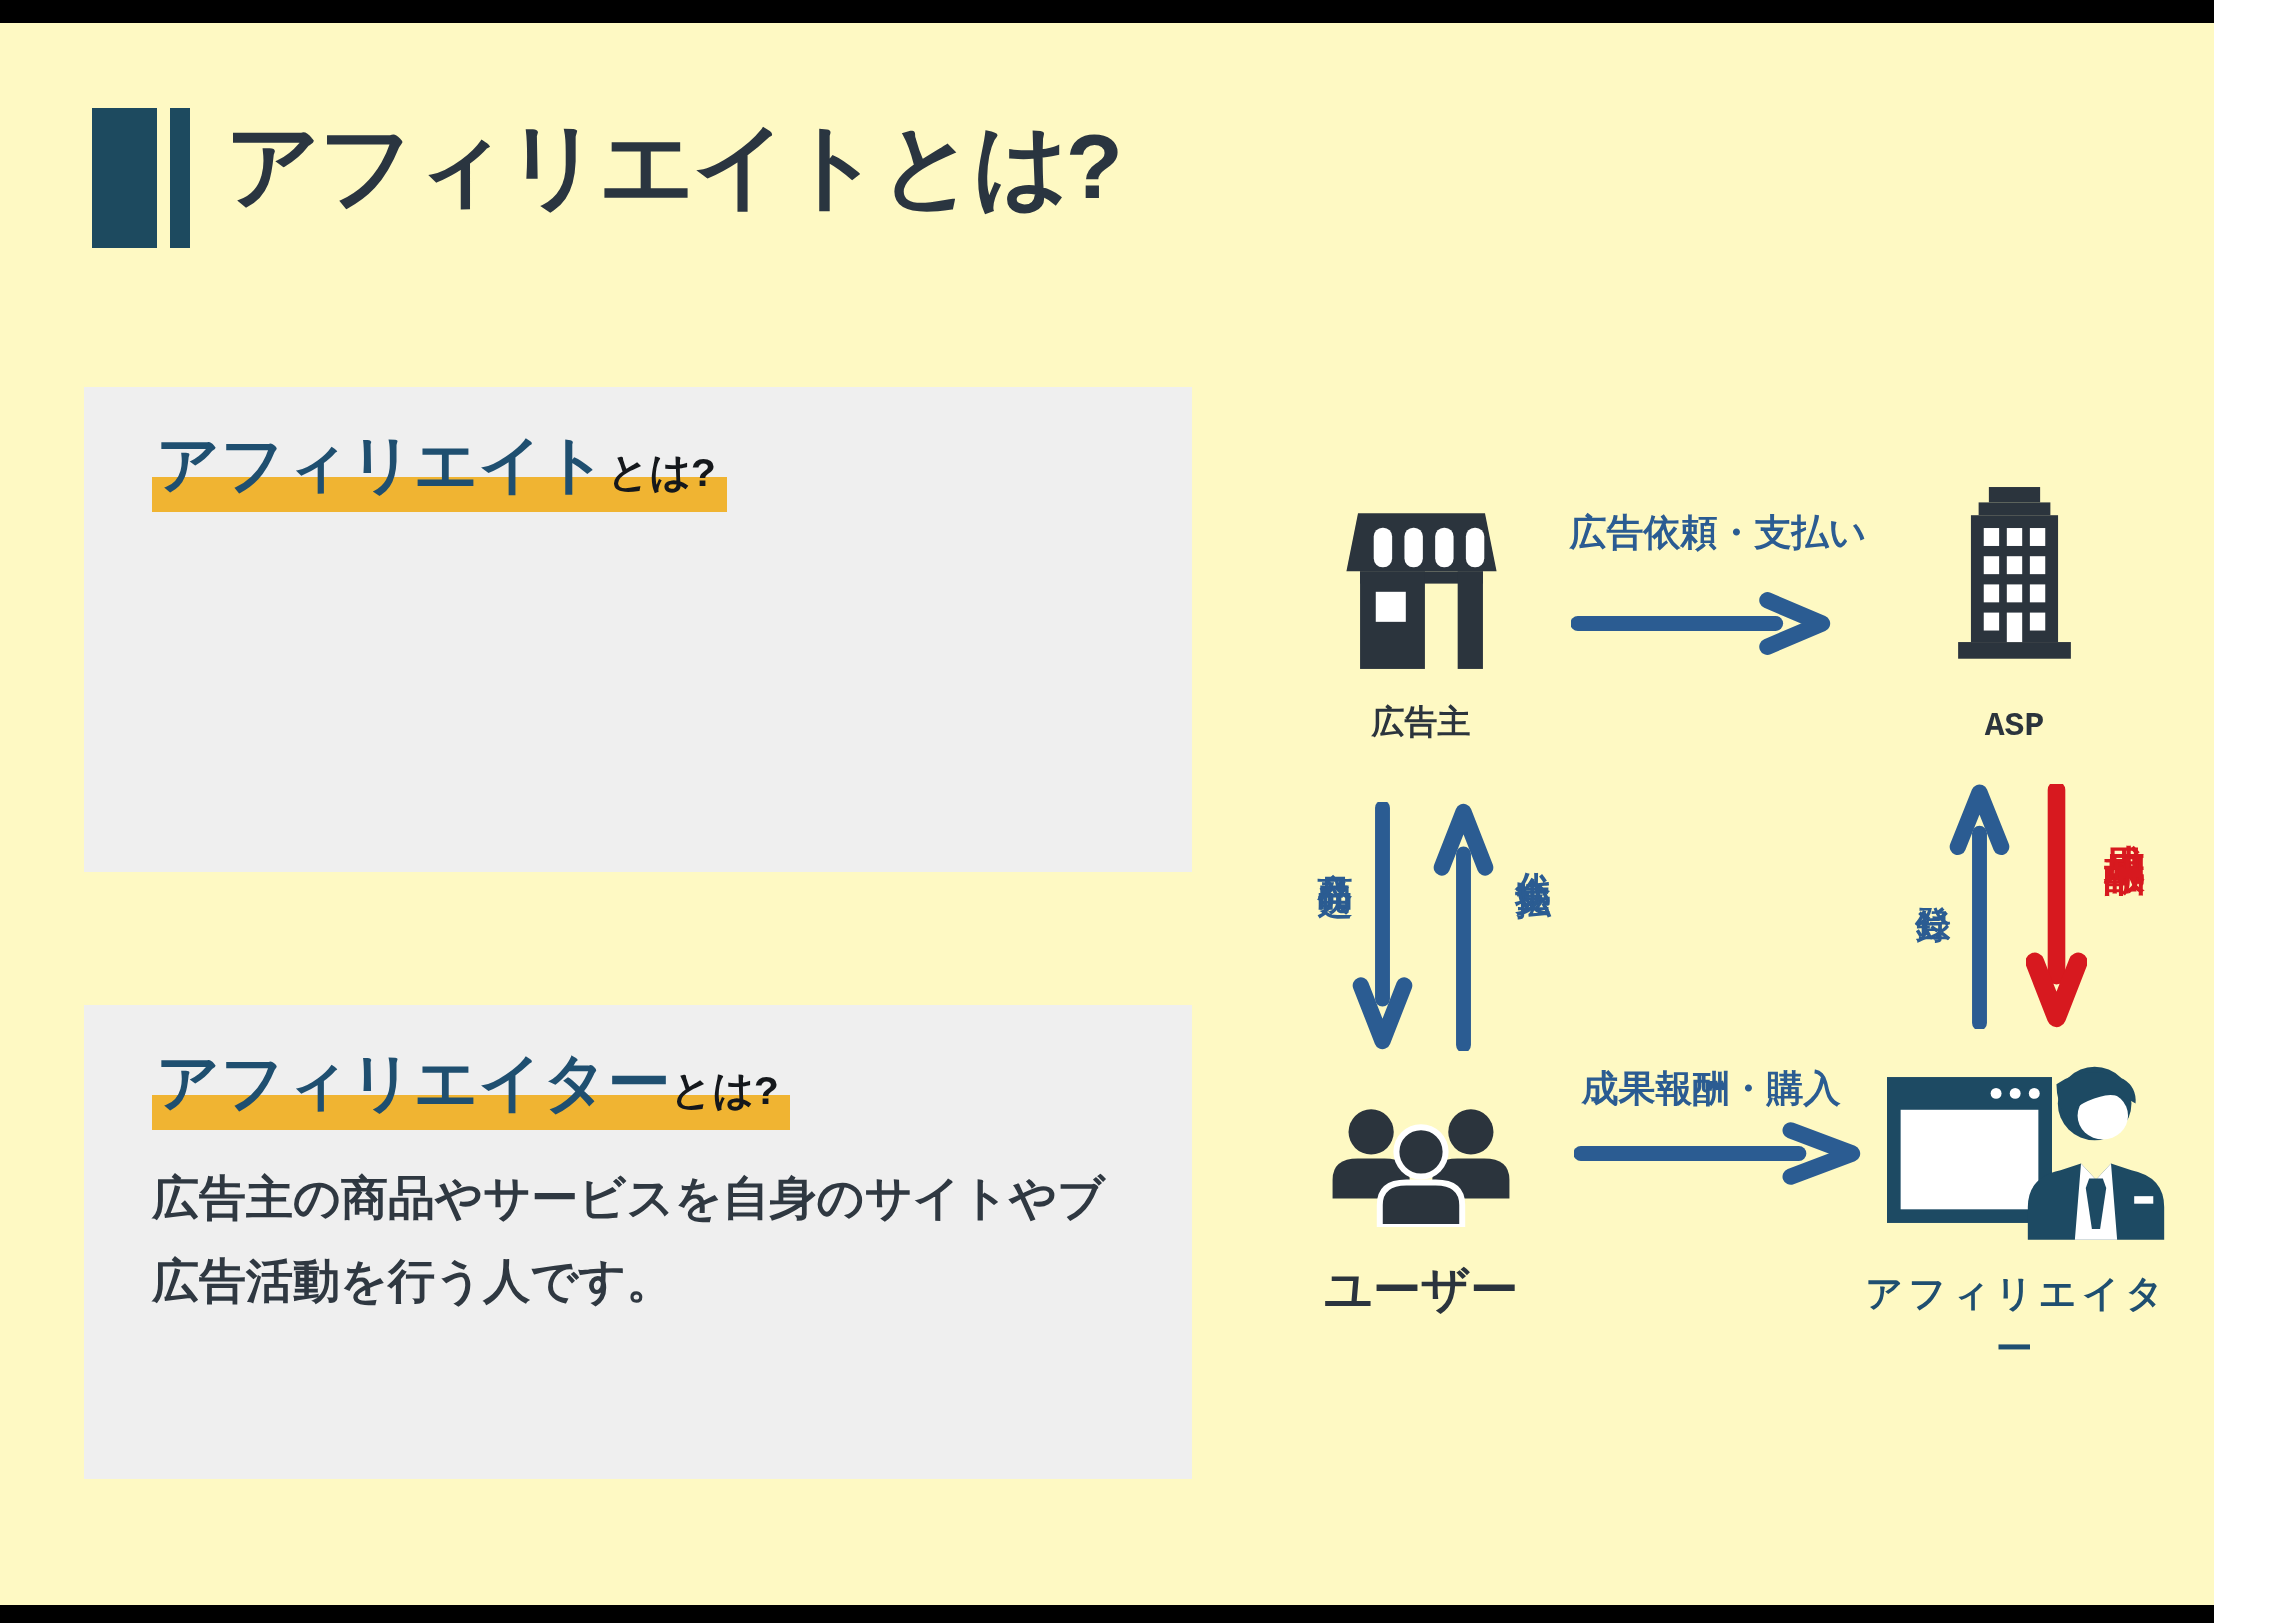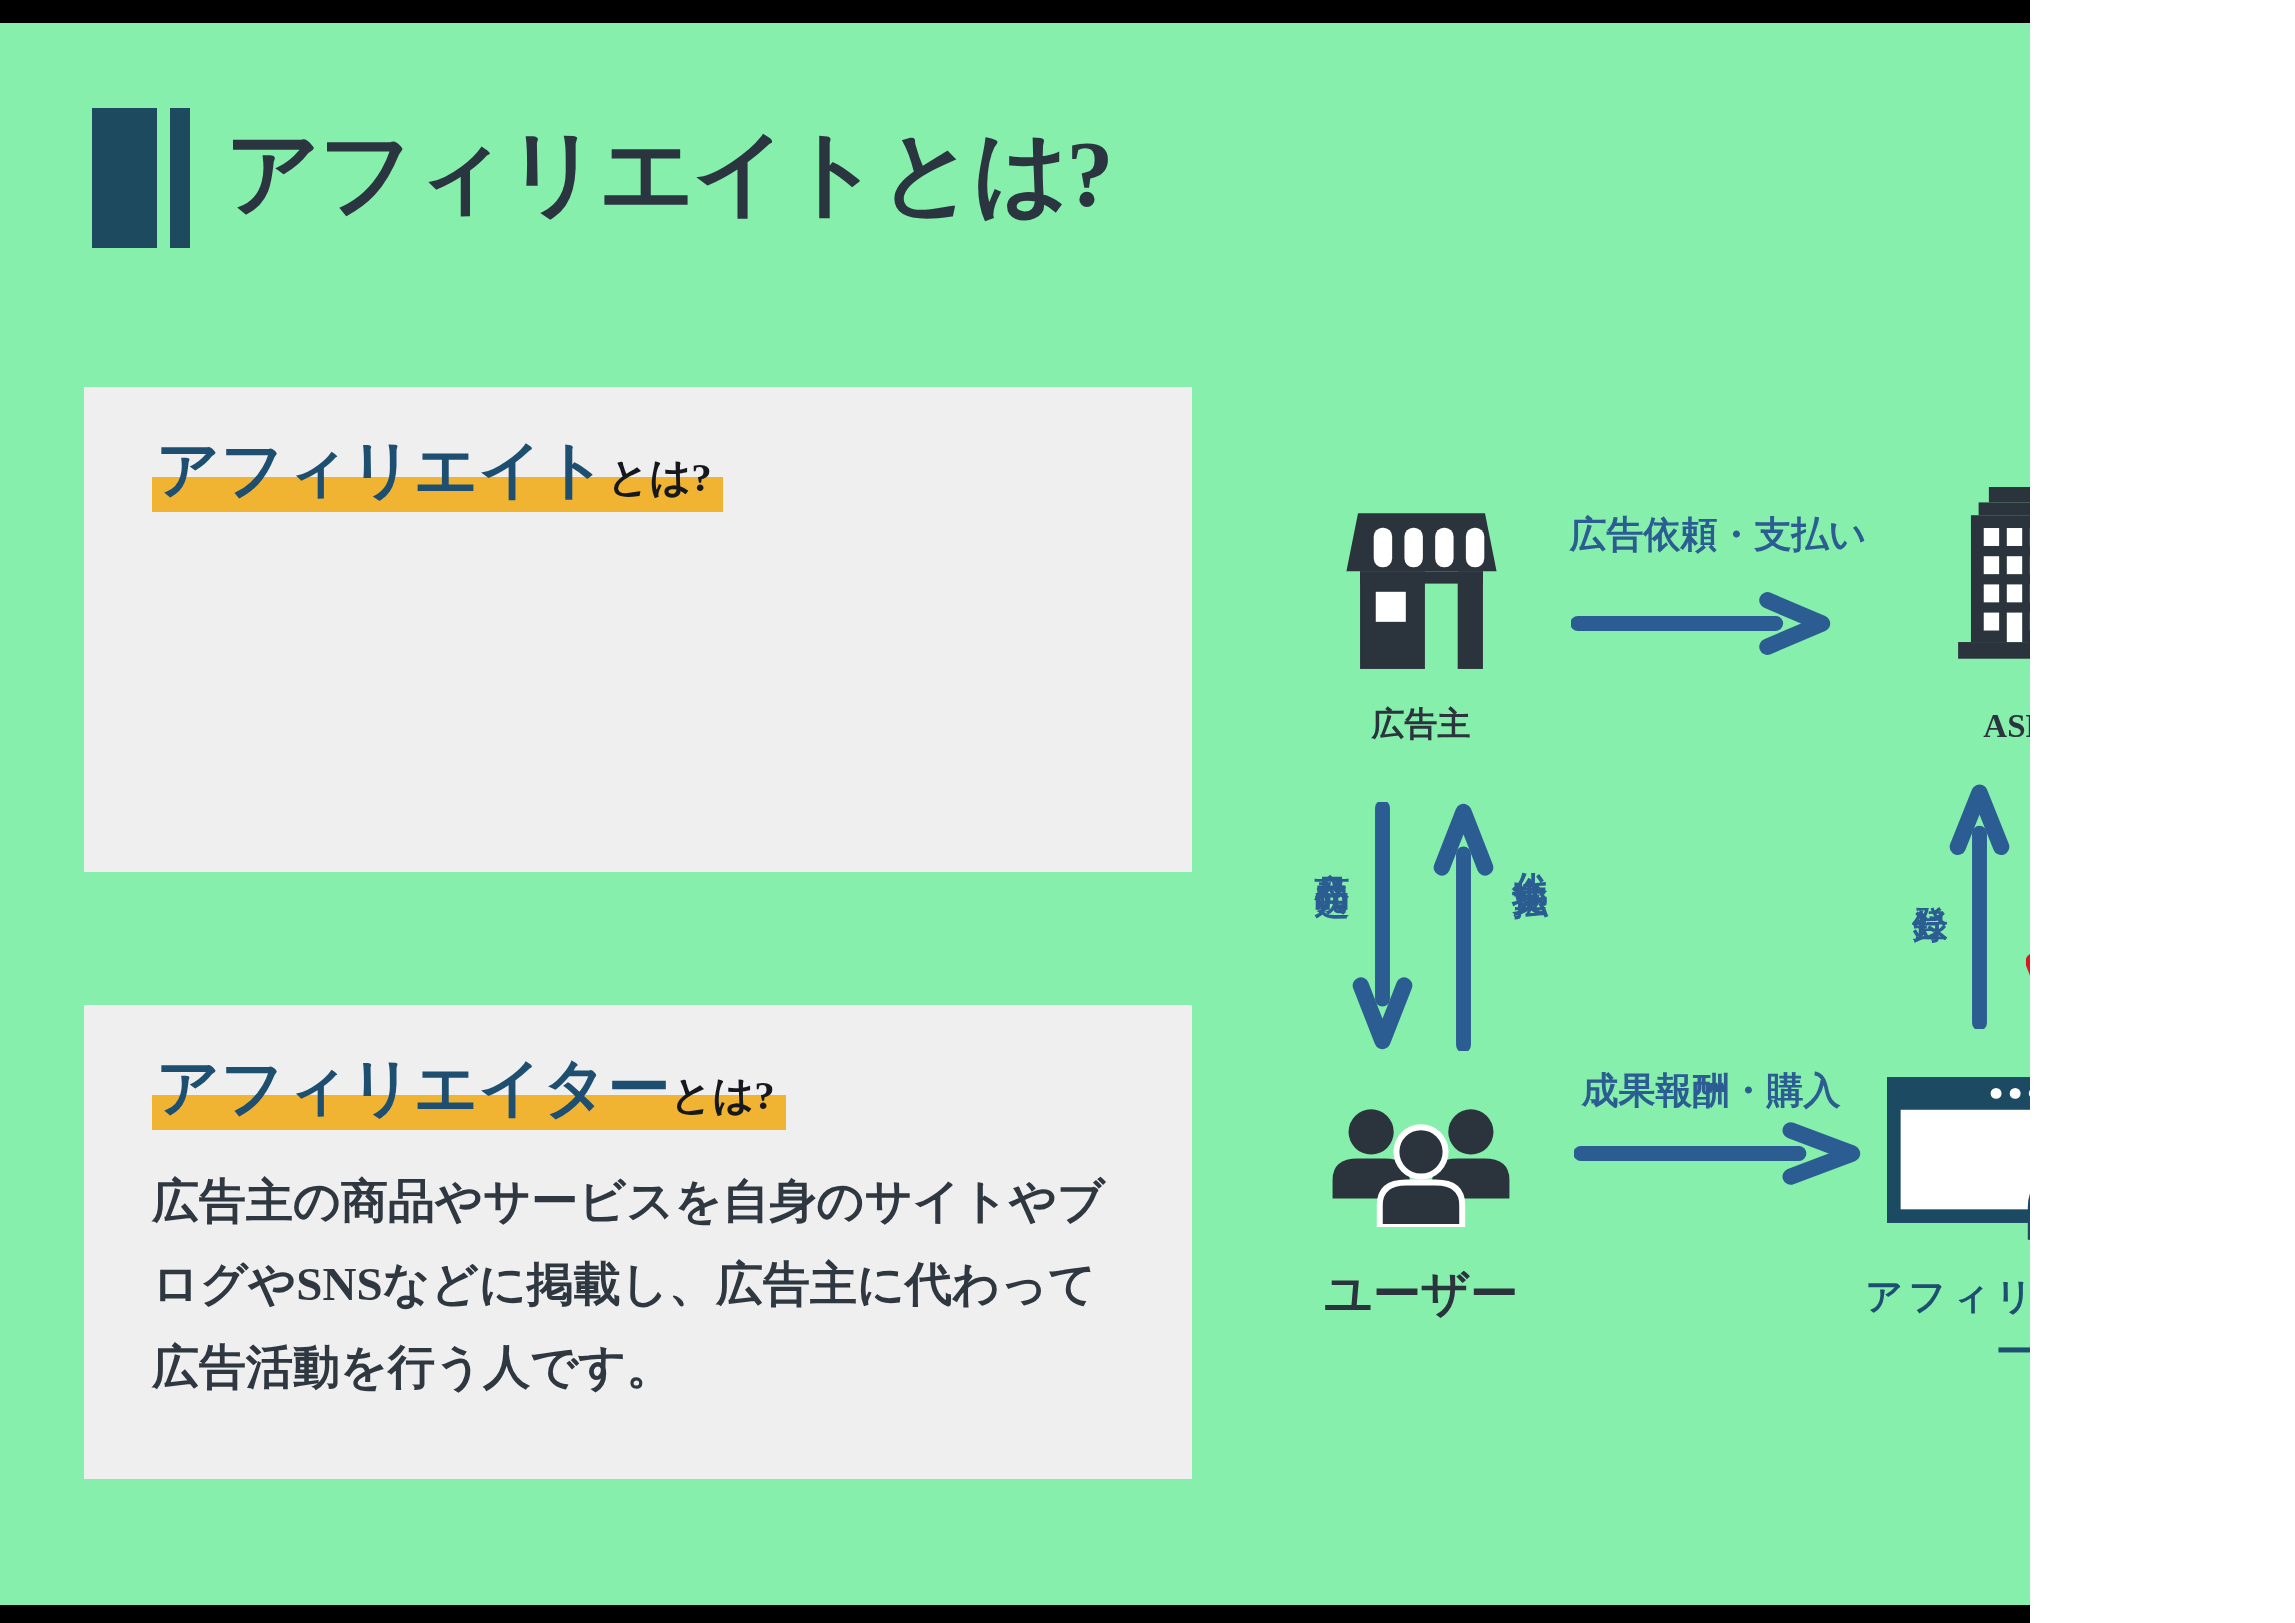--- a/index.html
+++ b/index.html
@@ -1,17 +1,17 @@
 <!DOCTYPE html>
 <html lang="ja" style="font-size:11px"><head>
 <meta charset="utf-8">
 <style>
   html,body{margin:0;padding:0;background:#ffffff;}
-  .page{position:relative;width:2030px;height:1623px;background:#86efac;overflow:hidden;
-        font-family:Liberation Serif, serif;font-weight:700;}
+  .page{position:relative;width:2214px;height:1623px;background:#fef9c3;overflow:hidden;
+        font-family:Liberation Mono, monospace;font-weight:700;}
   .letterbox{position:absolute;left:0;width:2295px;background:#000;}
   .letterbox.top{top:0;height:22.5px;}
   .letterbox.bottom{top:1605px;height:18.4px;}
 
   
   .accent{position:absolute;top:108px;height:140px;background:#1d4a5f;}
   .accent-1{left:92px;width:65px;}
   .accent-2{left:170px;width:20.4px;}
   h1.title{position:absolute;left:225px;top:102px;margin:0;font-size:94px;line-height:143px;
            letter-spacing:-2.7px;color:#2a3540;}
@@ -52,21 +52,20 @@
   <h1 class="title">アフィリエイトとは?</h1>
 
   <section class="infobox box1">
     <h2><span class="hl"><span class="hl-main">アフィリエイト</span><span class="hl-suffix">とは?</span></span></h2>
   </section>
 
   <section class="infobox box2">
     <h2><span class="hl"><span class="hl-main">アフィリエイター</span><span class="hl-suffix">とは?</span></span></h2>
     <div class="body">
       <div>広告主の商品やサービスを自身のサイトやブ</div>
-      <div>ログやSNSなどに掲載し、広告主に代わって</div>
       <div>広告活動を行う人です。</div>
     </div>
   </section>
 
   <span class="abs" style="left:1343px;top:503px;">
     <svg width="157" height="166" viewBox="0 0 230 243">
       <g fill="#2b343d">
         <polygon points="22,15 208,15 225,100 5,100"></polygon>
         <rect x="25" y="100" width="180" height="18"></rect>
         <rect x="25" y="100" width="95" height="143"></rect>

